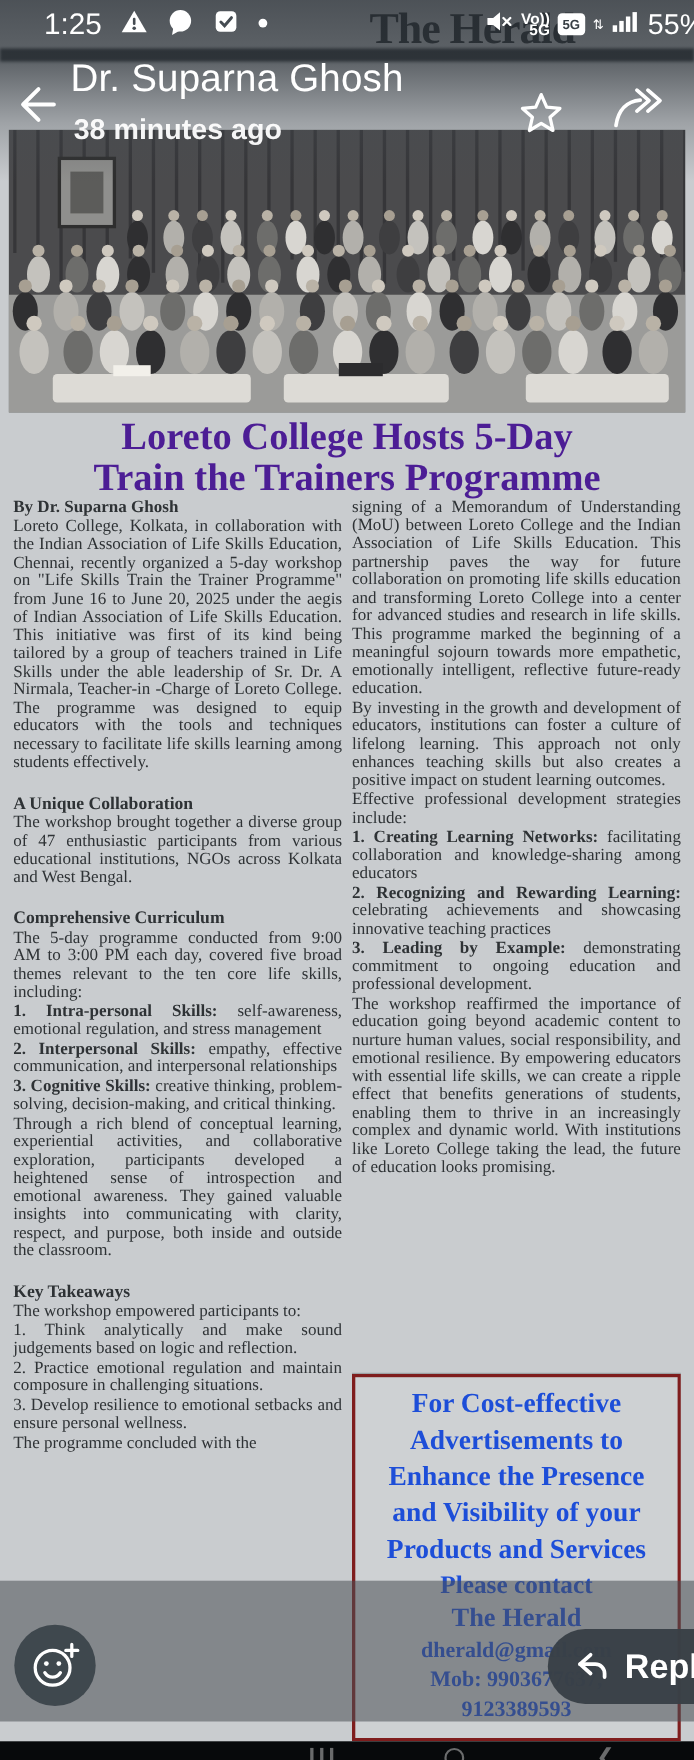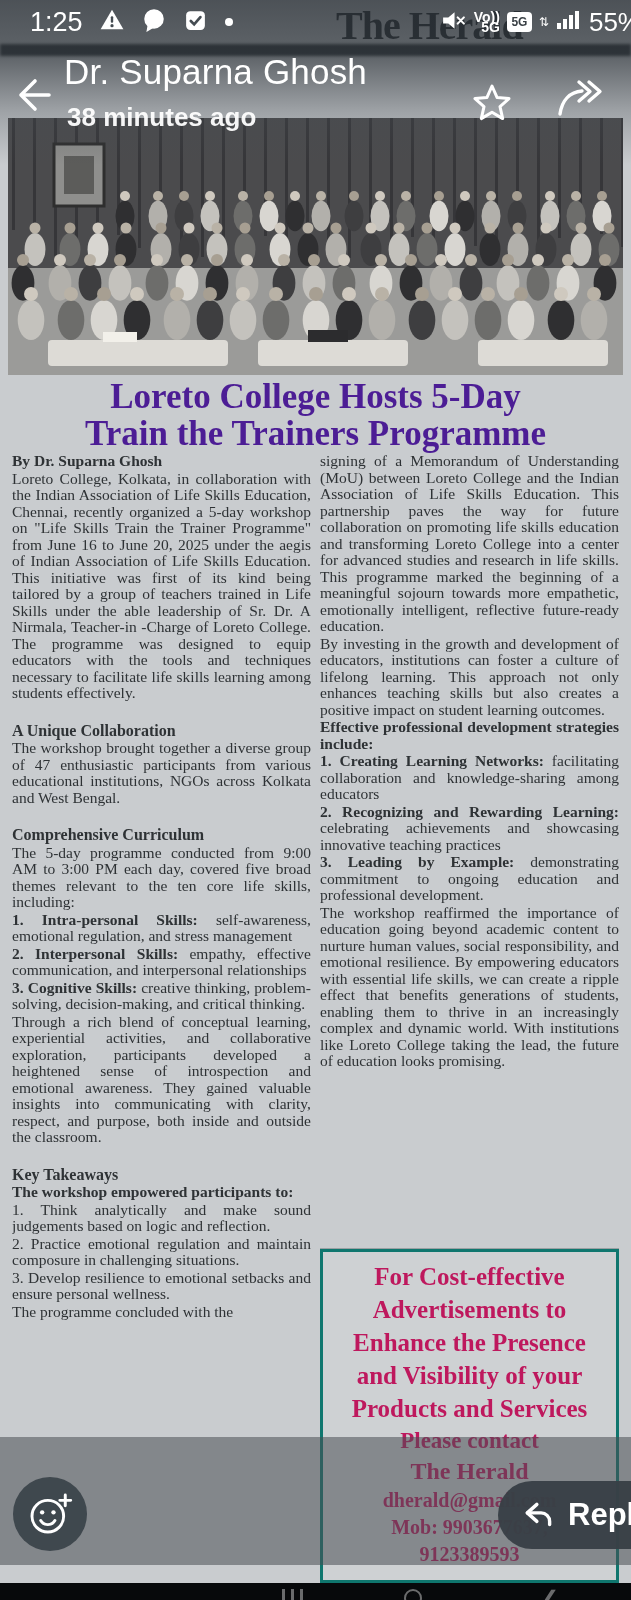--- a/index.html
+++ b/index.html
@@ -17,36 +17,36 @@
   .headline{position:absolute;top:378px;left:0;right:0;text-align:center;
     font-family:"Liberation Serif",serif;font-weight:700;font-size:35px;line-height:37px;
     color:#4c1d95;filter:blur(.3px)}
   .cols{position:absolute;top:453px;left:12px;width:607px;height:1130px;display:flex;gap:9px;
     font-family:"Liberation Serif",serif;color:#2e3235;filter:blur(.35px)}
   .colm{width:50%;display:flex;flex-direction:column;text-align:justify;
     font-size:15.5px;line-height:16.5px;overflow:hidden}
   .para{margin:0 0 1px}
   .para.head{font-weight:700;font-size:16px;margin-top:20px}
   .para.byline{font-weight:700;font-size:15.5px}
-  .para.bold{font-weight:700}
-  .ad-box{margin-top:auto;border:3px solid #0f766e;outline:1px solid #9aa0a3;
-    background:#ced1d3;text-align:center;color:#be185d;padding:8px 2px 12px}
+  .para.bold{font-weight:400}
+  .ad-box{margin-top:auto;border:3px solid #7f1d1d;outline:1px solid #9aa0a3;
+    background:#ced1d3;text-align:center;color:#1d4ed8;padding:8px 2px 12px}
   .ad-line{font-weight:700;font-size:25px;line-height:33px}
   .ad-contact{font-weight:700;font-size:23px;line-height:31px}
   .ad-name{font-weight:700;font-size:24px;line-height:31px}
   .ad-email{font-weight:700;font-size:20px;line-height:27px}
   .ad-phone{font-weight:700;font-size:20px;line-height:27px}
 
   
   .top-gradient{position:absolute;top:0;left:0;right:0;height:165px;pointer-events:none;
     background:linear-gradient(180deg,rgba(33,39,45,.74) 0,rgba(33,39,45,.62) 58px,
       rgba(70,76,82,.32) 112px,rgba(120,126,130,0) 165px)}
   .status-bar{position:absolute;top:0;left:0;right:0;height:44px;display:flex;
     align-items:center;color:#fff}
-  .sb-left{display:flex;align-items:center;gap:16px;padding-left:30px}
+  .sb-left{display:flex;align-items:center;gap:16px;padding-left:40px}
   .sb-time{font-size:27px;font-weight:400}
   .sb-right{position:absolute;right:-10px;top:0;height:44px;display:flex;align-items:center;gap:7px}
   .volte{font-size:14px;font-weight:700;line-height:10px;text-align:right}
   .badge-5g{width:25px;height:20px;border-radius:4px;background:#fff;color:#383f44;
     font-size:12px;font-weight:700;display:flex;align-items:center;justify-content:center}
   .updown{font-size:12px;line-height:12px}
   .sb-batt{font-size:26px;font-weight:400}
 
   .viewer-header{position:absolute;top:44px;left:0;right:0;height:110px;color:#fff}
   .back-btn{position:absolute;left:6px;top:28px;width:48px;height:48px;border:none;

